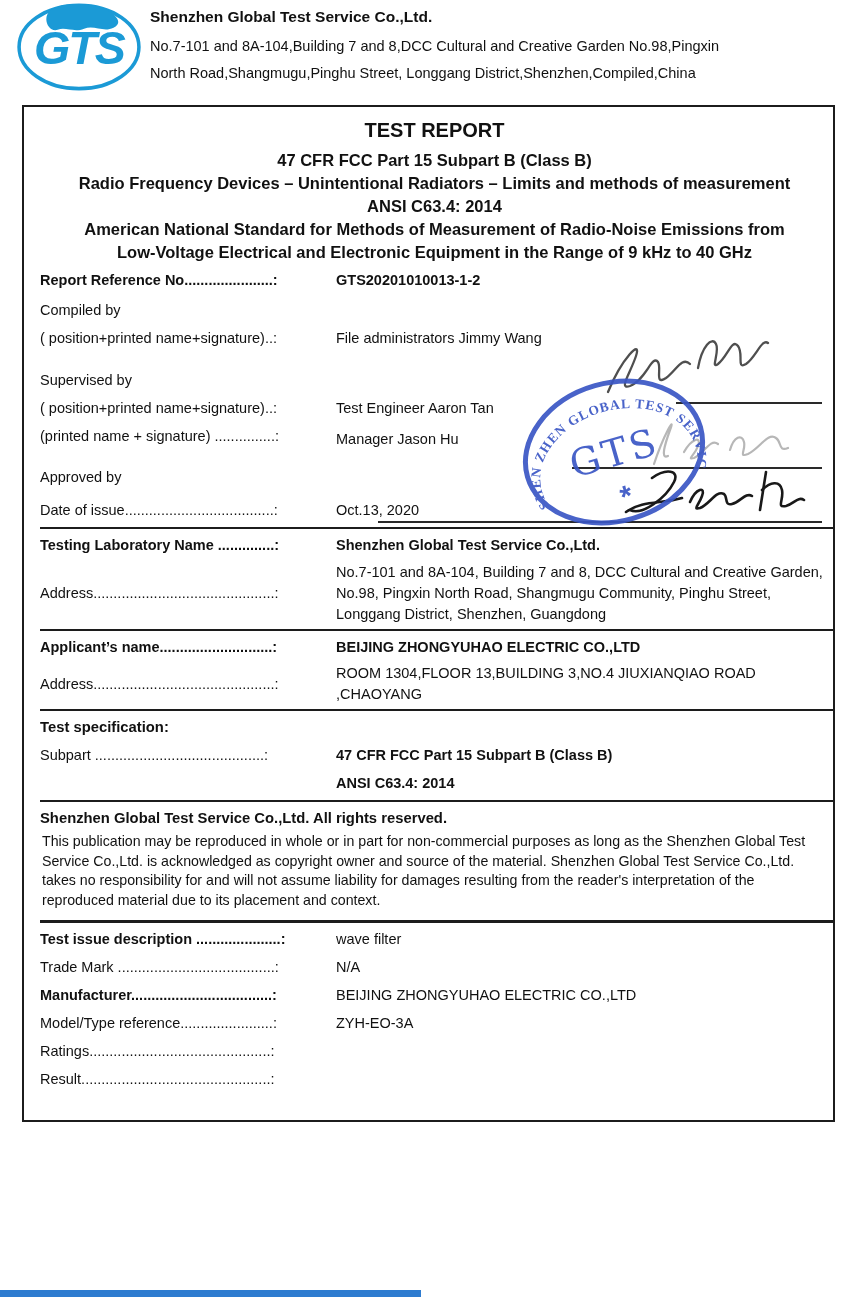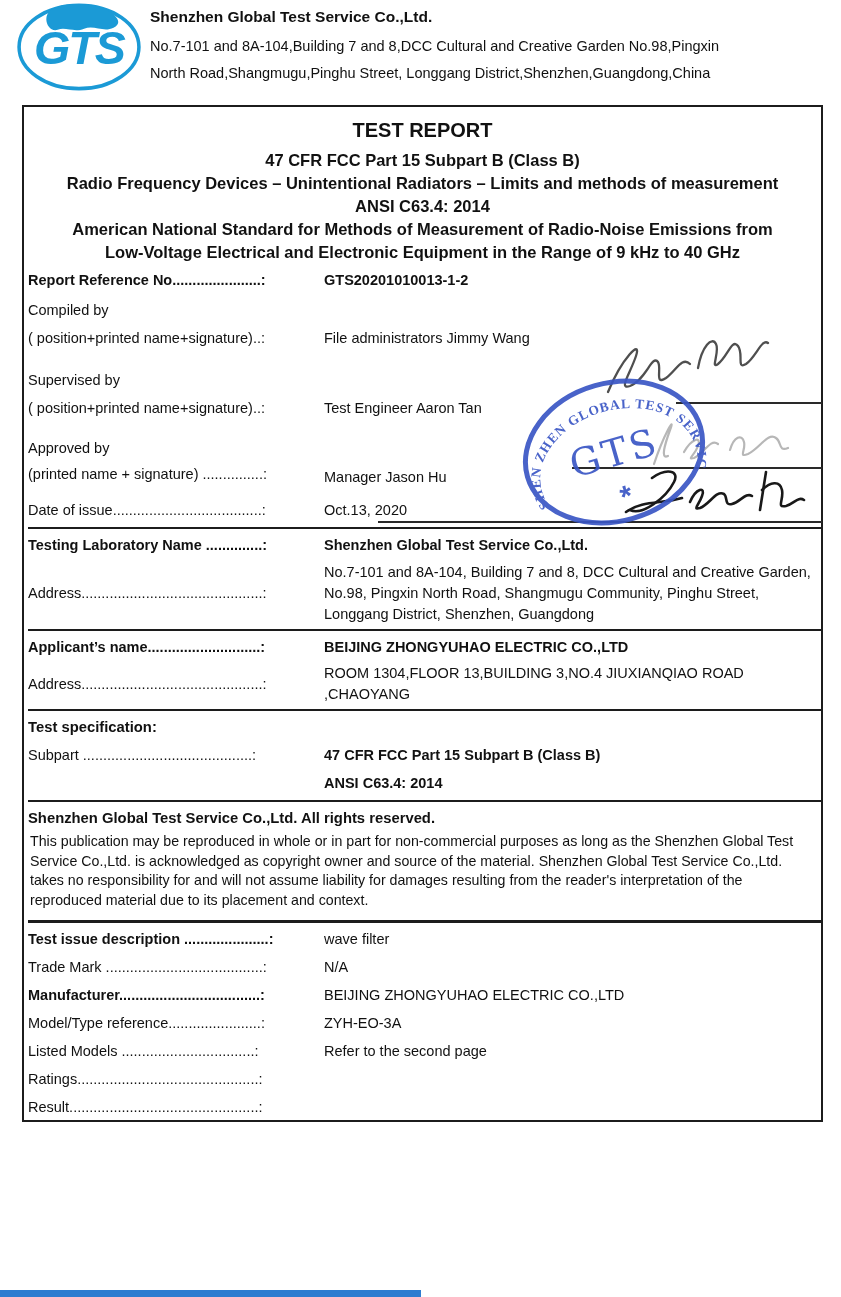--- a/index.html
+++ b/index.html
@@ -6,21 +6,21 @@
   .page{position:relative;width:841px;height:1297px;background:#fff;overflow:hidden;
         font-family:"Liberation Sans",sans-serif;color:#111;}
   
   .hdr{position:absolute;left:14px;top:2px;width:815px;display:flex;}
   .logo{width:130px;height:90px;flex:none;}
   .hdr-text{padding-left:6px;padding-top:6px;}
   .co-name{font-size:15.5px;font-weight:bold;margin-bottom:12px;}
   .co-addr{font-size:14.5px;margin-bottom:11px;}
   
   .box{position:absolute;left:22px;top:105px;width:797px;height:1013px;
-       border:2px solid #1c1c1c;background:#fff;}
+       border:2px solid #1c1c1c;background:#fff;padding-left:12px;}
   .titles{text-align:center;padding:7px 28px 2px;}
   .t-main{font-size:20px;font-weight:bold;line-height:27px;margin:3px 0 5px;}
   .t-sub{font-size:16.5px;font-weight:bold;line-height:23px;}
   .rows{padding:0 0 0 4px;}
   .row{display:flex;align-items:center;padding:1px 0;line-height:26px;font-size:14.5px;}
   .lbl{width:296px;flex:none;white-space:nowrap;overflow:hidden;}
   .val{flex:1;padding-right:6px;}
   .b{font-weight:bold;}
   .tight{line-height:21px;}
   .sep{border-top:2px solid #1c1c1c;margin:3px 0 2px;}
@@ -44,21 +44,21 @@
 
   <div class="hdr">
     <svg class="logo" viewBox="0 0 128 88">
       <ellipse cx="64" cy="44" rx="59" ry="41" fill="#ffffff" stroke="#1b9ad6" stroke-width="3.5"></ellipse>
       <path d="M36,8 C48,-1 80,0 94,9 C103,15 106,21 98,25 C88,30 79,22 69,26 C59,30 51,24 43,27 C34,30 27,15 36,8 Z" fill="#1b9ad6"></path>
       <text x="64" y="61" text-anchor="middle" font-family="'Liberation Sans',sans-serif" font-size="46" font-weight="bold" font-style="italic" letter-spacing="-2" fill="#1b9ad6" stroke="#ffffff" stroke-width="1.2" paint-order="stroke">GTS</text>
     </svg>
     <div class="hdr-text">
       <div class="co-name">Shenzhen Global Test Service Co.,Ltd.</div>
       <div class="co-addr">No.7-101 and 8A-104,Building 7 and 8,DCC Cultural and Creative Garden No.98,Pingxin</div>
-      <div class="co-addr">North Road,Shangmugu,Pinghu Street, Longgang District,Shenzhen,Guangdong,China</div>
+      <div class="co-addr">North Road,Shangmugu,Pinghu Street, Longgang District,Shenzhen,Compiled,China</div>
     </div>
   </div>
 
   <div class="box">
     <div class="titles">
       <div class="t-main">TEST REPORT</div>
       <div class="t-sub">47 CFR FCC Part 15 Subpart B (Class B)</div>
       <div class="t-sub">Radio Frequency Devices – Unintentional Radiators – Limits and methods of measurement</div>
       <div class="t-sub">ANSI C63.4: 2014</div>
       <div class="t-sub">American National Standard for Methods of Measurement of Radio-Noise Emissions from Low-Voltage Electrical and Electronic Equipment in the Range of 9 kHz to 40 GHz</div>
@@ -80,26 +80,26 @@
       </div>
 
       <div class="row" style="margin-top:14px">
         <div class="lbl">Supervised by</div>
       </div>
       <div class="row">
         <div class="lbl">( position+printed name+signature)..:</div>
         <div class="val">Test Engineer  Aaron Tan</div>
       </div>
 
-      <div class="row tight" style="margin-top:15px">
-        <div class="lbl">Approved by</div>
-      </div>
       <div class="row tight">
         <div class="lbl">(printed name + signature) ...............:</div>
         <div class="val" style="padding-top:6px">Manager Jason Hu</div>
+      </div>
+      <div class="row tight" style="margin-top:15px">
+        <div class="lbl">Approved by</div>
       </div>
 
       <div class="row" style="margin-top:7px">
         <div class="lbl">Date of issue.....................................:</div>
         <div class="val">Oct.13, 2020</div>
       </div>
 
       <div class="sep"></div>
 
       <div class="row">
@@ -149,24 +149,20 @@
         <div class="lbl">Trade Mark .......................................:</div>
         <div class="val">N/A</div>
       </div>
       <div class="row">
         <div class="lbl b">Manufacturer...................................:</div>
         <div class="val">BEIJING ZHONGYUHAO ELECTRIC CO.,LTD</div>
       </div>
       <div class="row">
         <div class="lbl">Model/Type reference.......................:</div>
         <div class="val">ZYH-EO-3A</div>
-      </div>
-      <div class="row">
-        <div class="lbl">Listed Models  .................................:</div>
-        <div class="val">Refer to the second page</div>
       </div>
       <div class="row">
         <div class="lbl">Ratings.............................................:</div>
       </div>
       <div class="row">
         <div class="lbl">Result...............................................:</div>
       </div>
     </div>
   </div>
 

